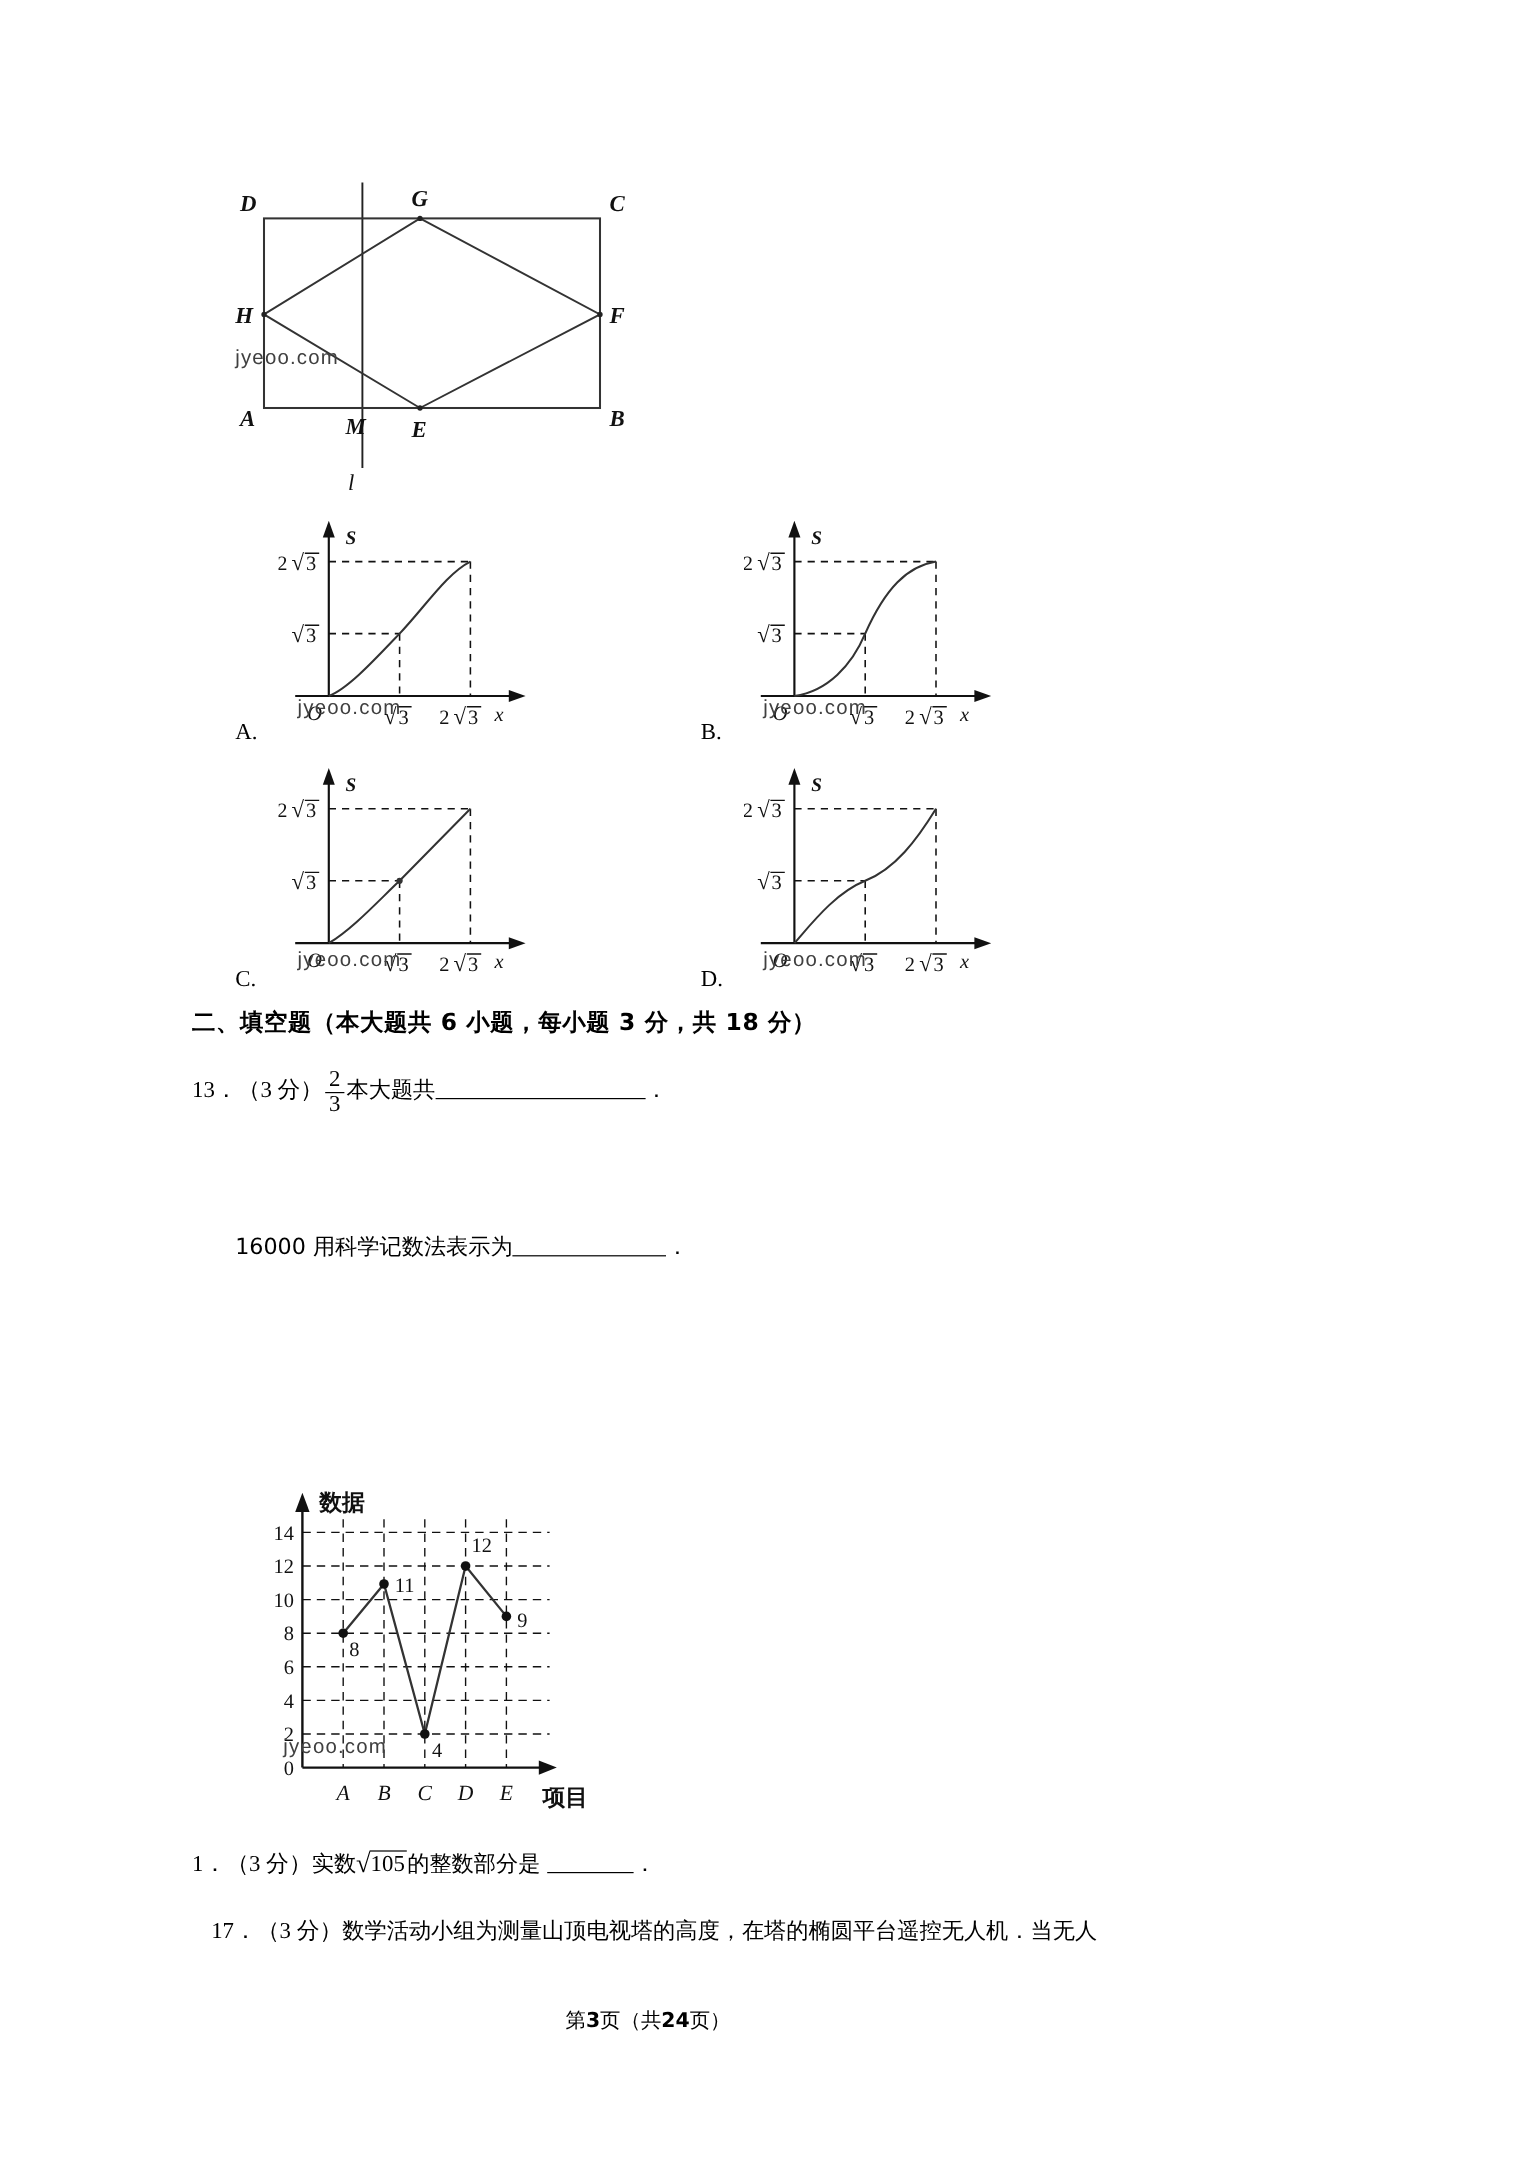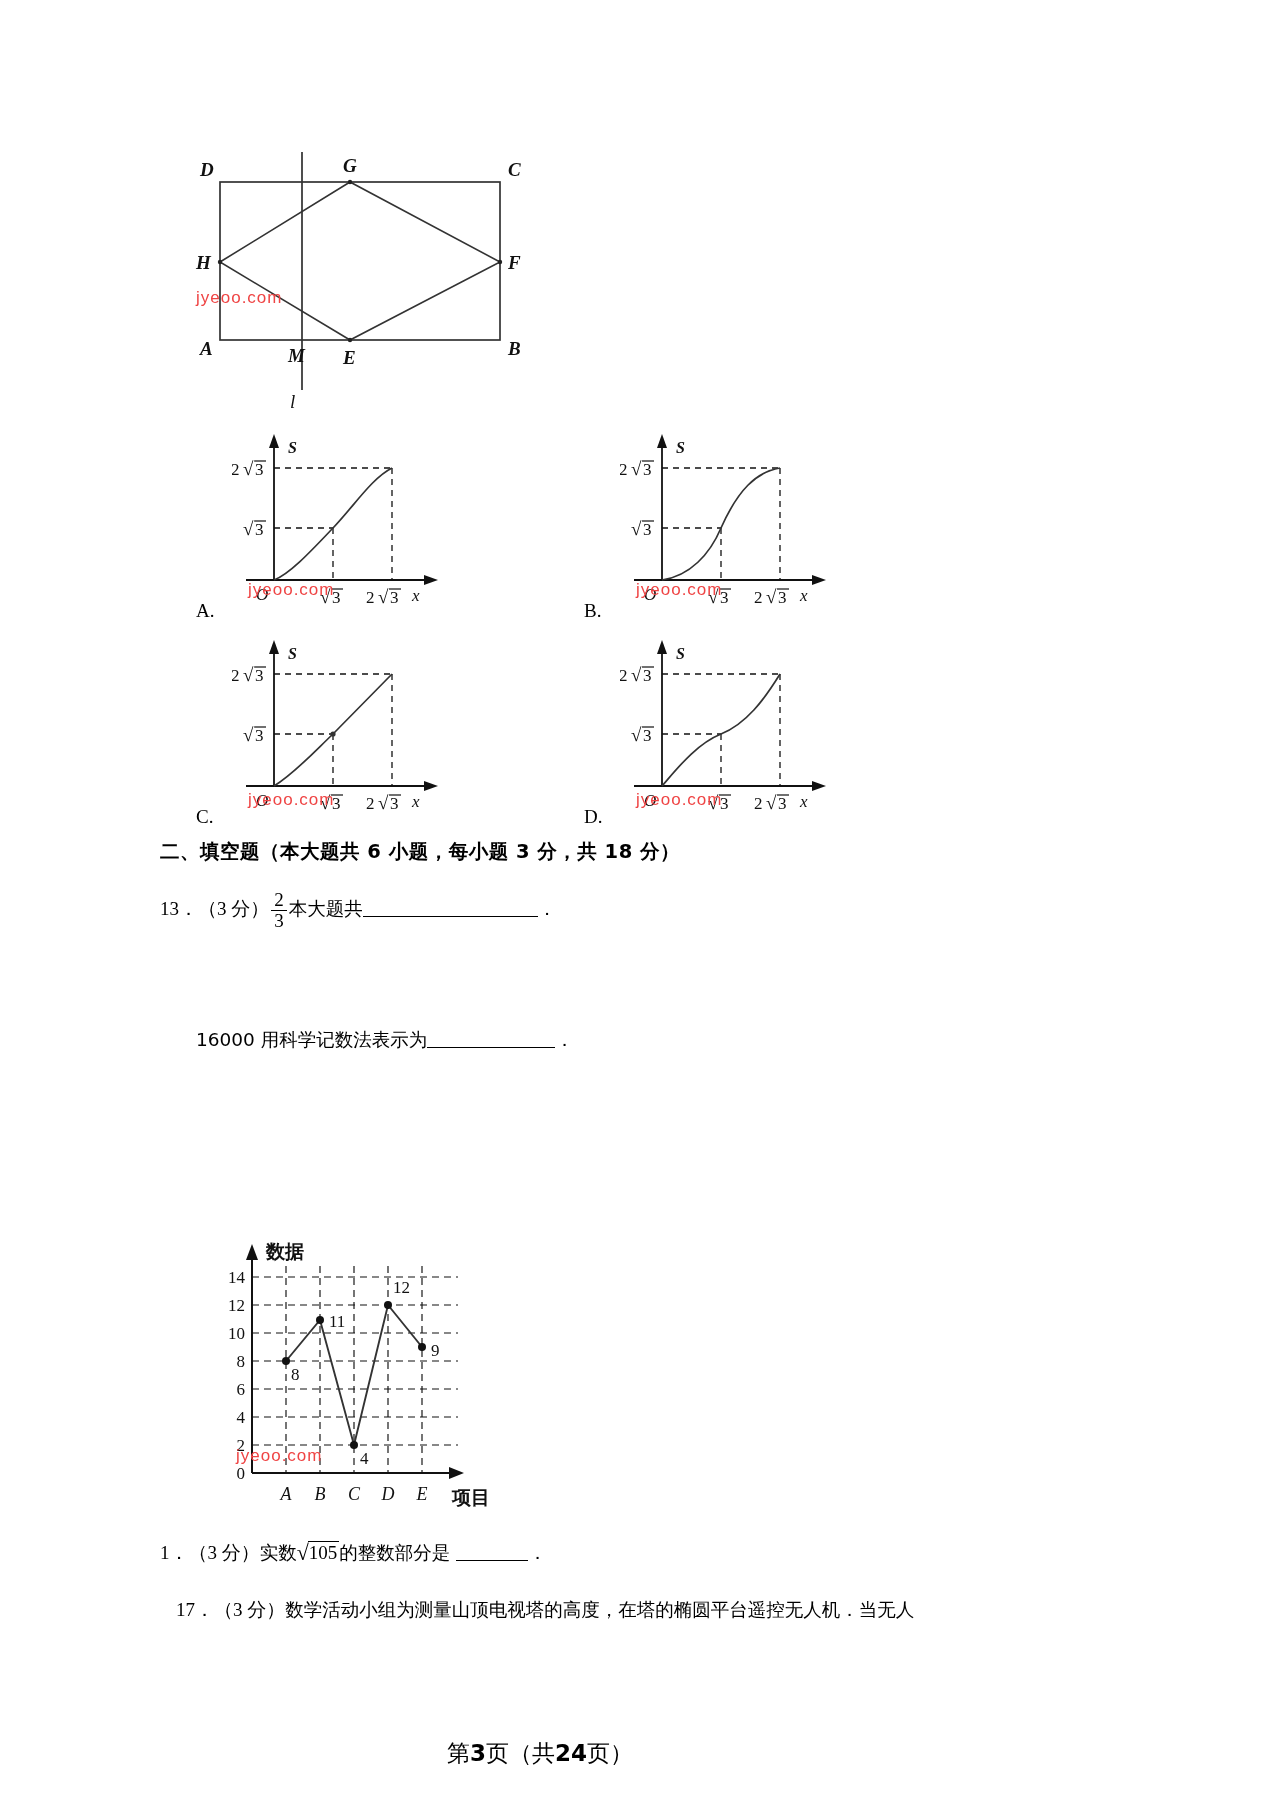--- a/index.html
+++ b/index.html
@@ -133,33 +133,33 @@
     top: 1228px;
     width: 330px;
     height: 300px;
   }
   #fig-line svg { display:block; }
 
   
   .footer {
     position: absolute;
     left: 0;
-    top: 1738px;
+    top: 1672px;
     width: 1080px;
     text-align: center;
     font-family: "DejaVu Sans", "Liberation Sans", sans-serif;
-    font-size: 23px;
+    font-size: 17px;
   }
   .footer b { font-weight: bold; }
 
   .wm {
     position: absolute;
     font-family: "Liberation Sans", sans-serif;
     font-size: 17px;
-    color: #ef4444;
+    color: #404040;
     letter-spacing: 1px;
     user-select: none;
   }
 </style>
 </head>
 <body>
 
 <div class="page">
 
   <div id="fig-rect">

